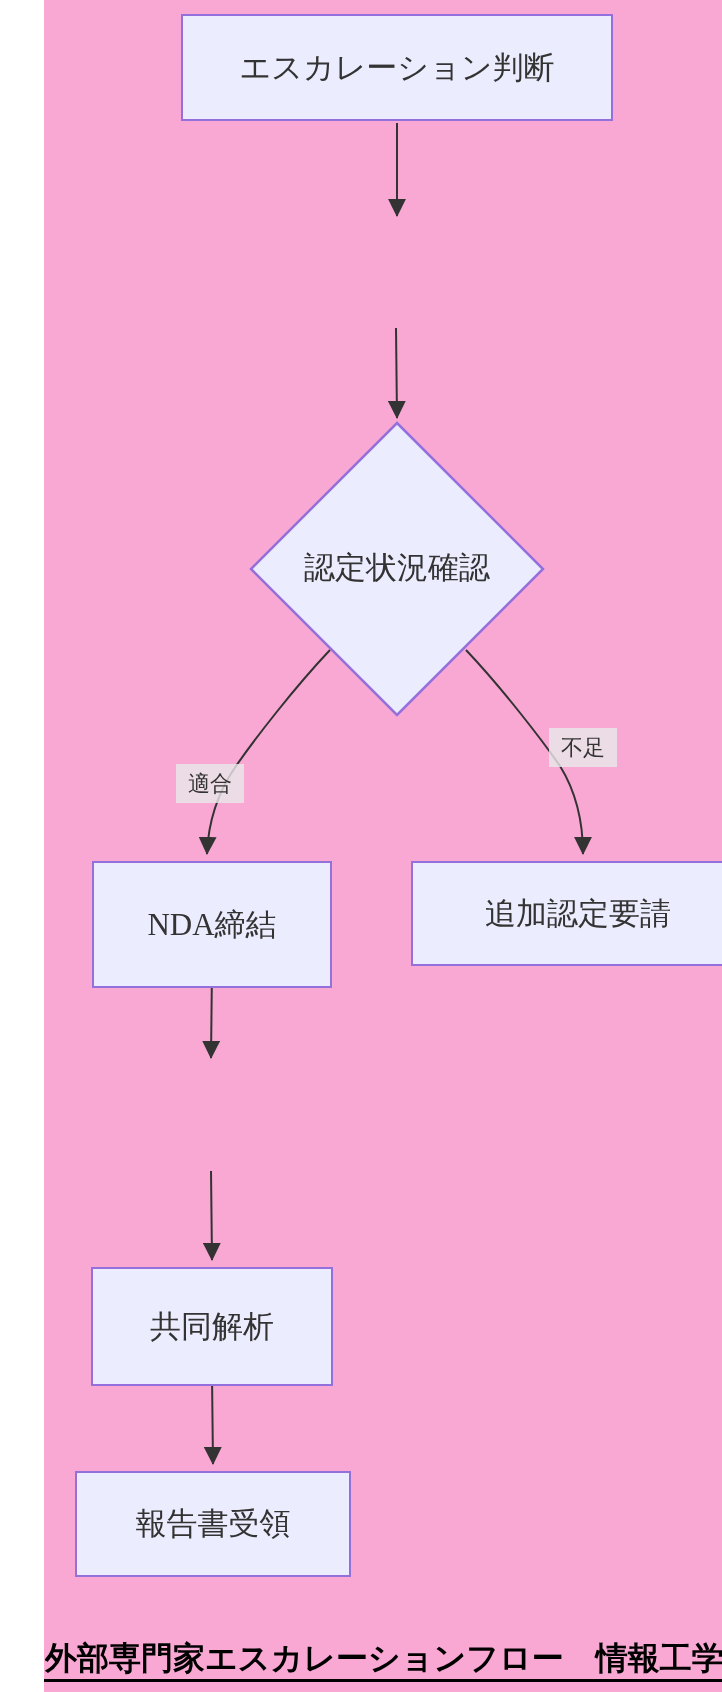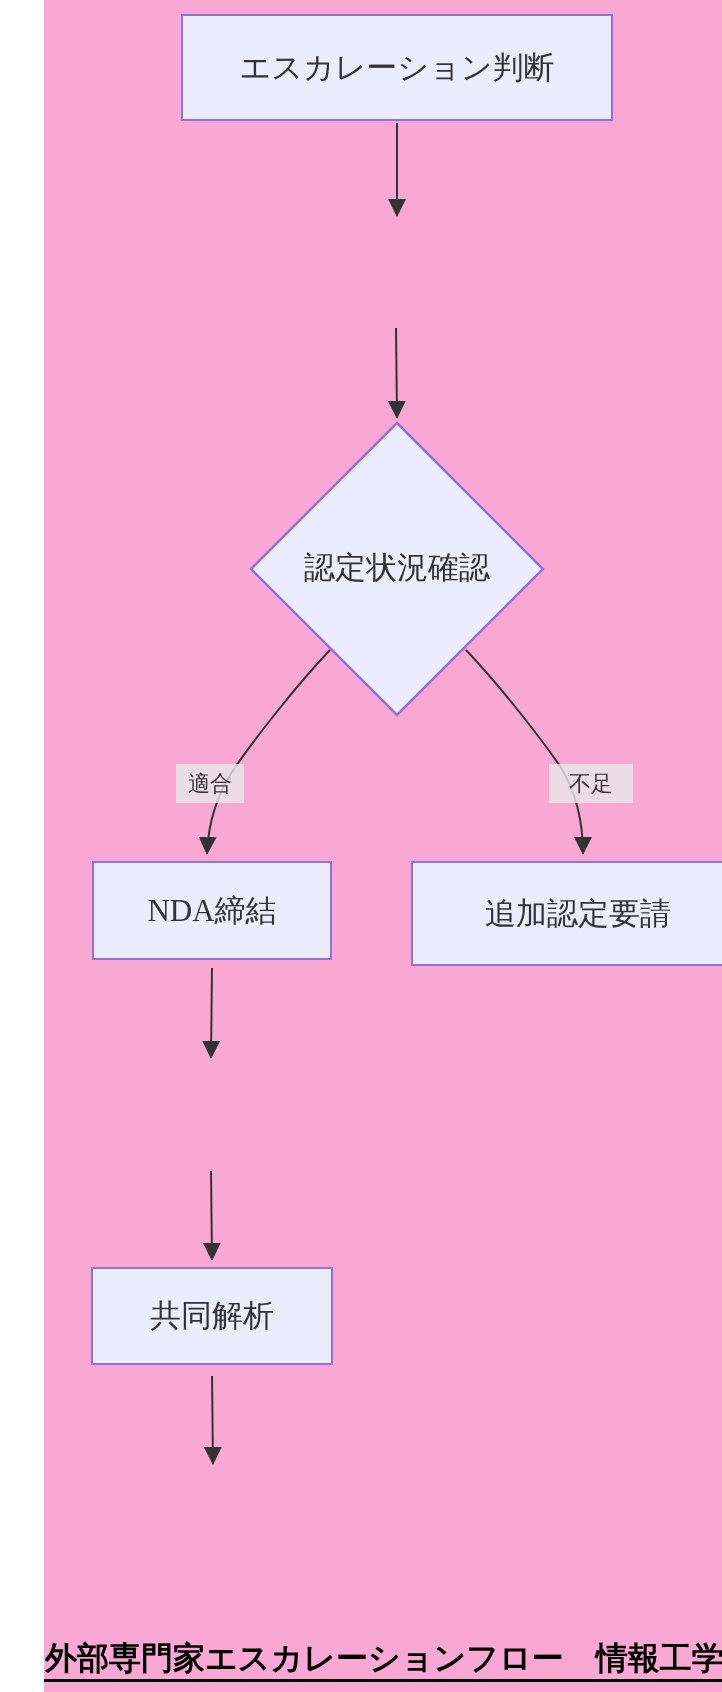--- a/index.html
+++ b/index.html
@@ -27,38 +27,38 @@
     box-sizing:border-box;
     background:var(--node-fill);
     border:2px solid var(--node-border);
     display:flex;align-items:center;justify-content:center;
     font-size:31px;line-height:1.2;
     color:var(--node-text);
     text-align:center;
   }
   .n-a{left:137px;top:14px;width:432px;height:107px;}
   .n-b{left:198px;top:219px;width:308px;height:107px;}
-  .n-d{left:48px;top:861px;width:240px;height:99px;}
+  .n-d{left:48px;top:861px;width:240px;height:127px;}
   .n-e{left:367px;top:861px;width:334px;height:105px;}
   .n-f{left:14px;top:1064px;width:306px;height:105px;}
-  .n-g{left:47px;top:1267px;width:242px;height:98px;}
+  .n-g{left:47px;top:1267px;width:242px;height:119px;}
   .n-h{left:31px;top:1471px;width:276px;height:106px;}
   .diamond-text{
     position:absolute;left:243px;top:549px;width:220px;height:40px;
     display:flex;align-items:flex-end;justify-content:center;
     font-size:31px;color:var(--node-text);
   }
   .edge-label{
     position:absolute;
     display:flex;align-items:center;justify-content:center;
     background:var(--label-bg);
     font-size:22px;color:var(--node-text);
   }
   .el-left{left:132px;top:764px;width:68px;height:39px;}
-  .el-right{left:505px;top:764px;width:84px;height:39px;text-align:center;}
+  .el-right{left:505px;top:728px;width:68px;height:39px;text-align:center;}
   .caption{
     position:absolute;left:1px;top:1637px;width:722px;
     font-size:32px;font-weight:bold;color:var(--caption-text);
     white-space:nowrap;overflow:hidden;
   }
   .caption-underline{
     position:absolute;left:0;top:1679px;width:722px;height:3px;
     background:var(--caption-text);
   }
 </style>
@@ -108,17 +108,20 @@
 
   <div class="node n-e">
     <span>追加認定要請</span>
   </div>
 
 
   <div class="node n-g">
     <span>共同解析</span>
   </div>
 
+  <div class="node n-h">
+    <span>報告書受領</span>
+  </div>
 
   <div class="caption">外部専門家エスカレーションフロー　情報工学研究</div>
   <div class="caption-underline"></div>
 
 </div>
 
 </body></html>

